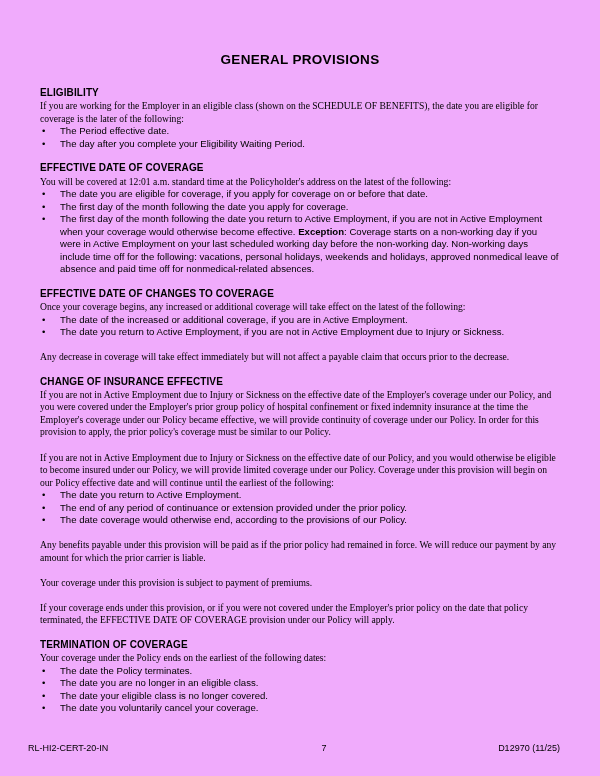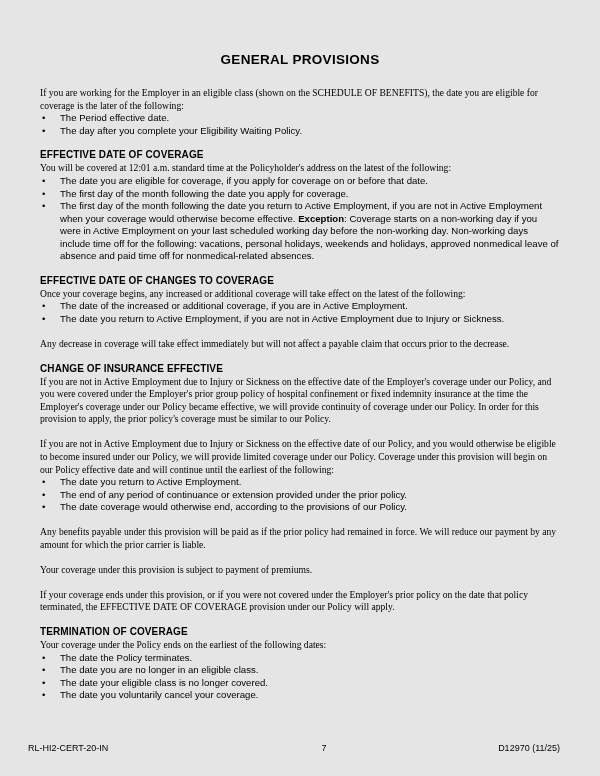--- a/index.html
+++ b/index.html
@@ -14,21 +14,21 @@
     font-family: "Liberation Sans", sans-serif;
     color: #000000;
     -webkit-font-smoothing: antialiased;
   }
   .page {
     position: relative;
     width: 600px;
     height: 776px;
     box-sizing: border-box;
     padding: 52px 40px 0 40px;
-    background: #e5e5e5;
+    background: #f0abfc;
   }
   .doc-title {
     text-align: center;
     font-size: 13.5px;
     font-weight: bold;
     letter-spacing: 0.3px;
     margin: 0 0 19px 0;
     line-height: 1.2;
   }
   .section {
@@ -89,24 +89,25 @@
   b.inline-bold { font-weight: bold; }
 </style>
 </head>
 <body>
 
 <div class="page">
 
   <h1 class="doc-title">GENERAL PROVISIONS</h1>
 
   <div class="section">
+    <div class="sec-heading">ELIGIBILITY</div>
     <p class="para">If you are working for the Employer in an eligible class (shown on the SCHEDULE OF BENEFITS), the date you are eligible for coverage is the later of the following:</p>
     <ul class="bullets">
       <li><span class="bullet-dot">•</span><span>The Period effective date.</span></li>
-      <li><span class="bullet-dot">•</span><span>The day after you complete your Eligibility Waiting Policy.</span></li>
+      <li><span class="bullet-dot">•</span><span>The day after you complete your Eligibility Waiting Period.</span></li>
     </ul>
   </div>
 
   <div class="section">
     <div class="sec-heading">EFFECTIVE DATE OF COVERAGE</div>
     <p class="para">You will be covered at 12:01 a.m. standard time at the Policyholder's address on the latest of the following:</p>
     <ul class="bullets">
       <li><span class="bullet-dot">•</span><span>The date you are eligible for coverage, if you apply for coverage on or before that date.</span></li>
       <li><span class="bullet-dot">•</span><span>The first day of the month following the date you apply for coverage.</span></li>
       <li><span class="bullet-dot">•</span><span>The first day of the month following the date you return to Active Employment, if you are not in Active Employment when your coverage would otherwise become effective.  </span><b class="inline-bold">Exception</b><span>: Coverage starts on a non-working day if you were in Active Employment on your last scheduled working day before the non-working day.  Non-working days include time off for the following: vacations, personal holidays, weekends and holidays, approved nonmedical leave of absence and paid time off for nonmedical-related absences.</span></li>

